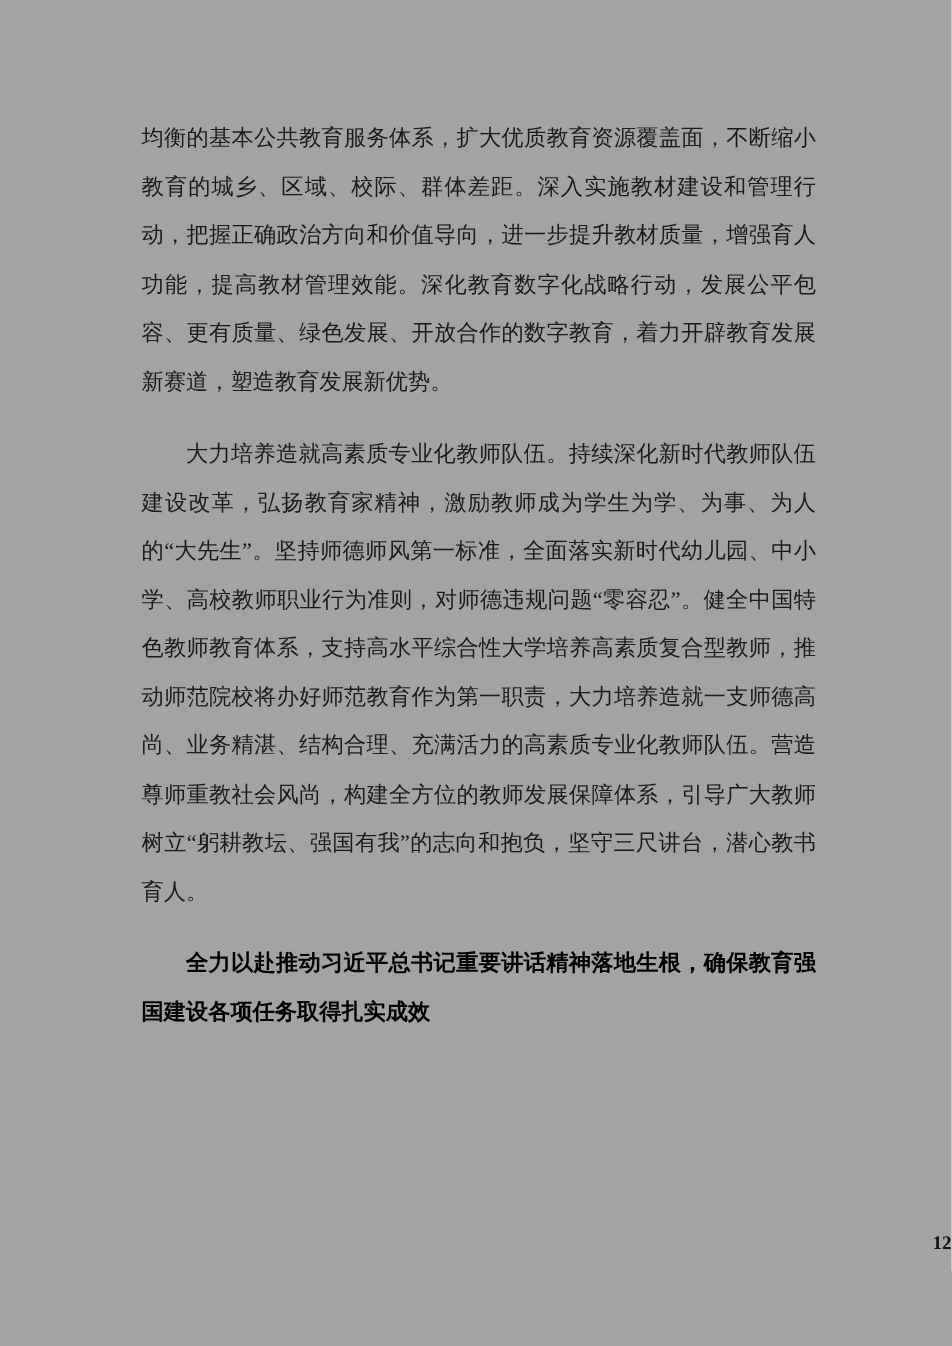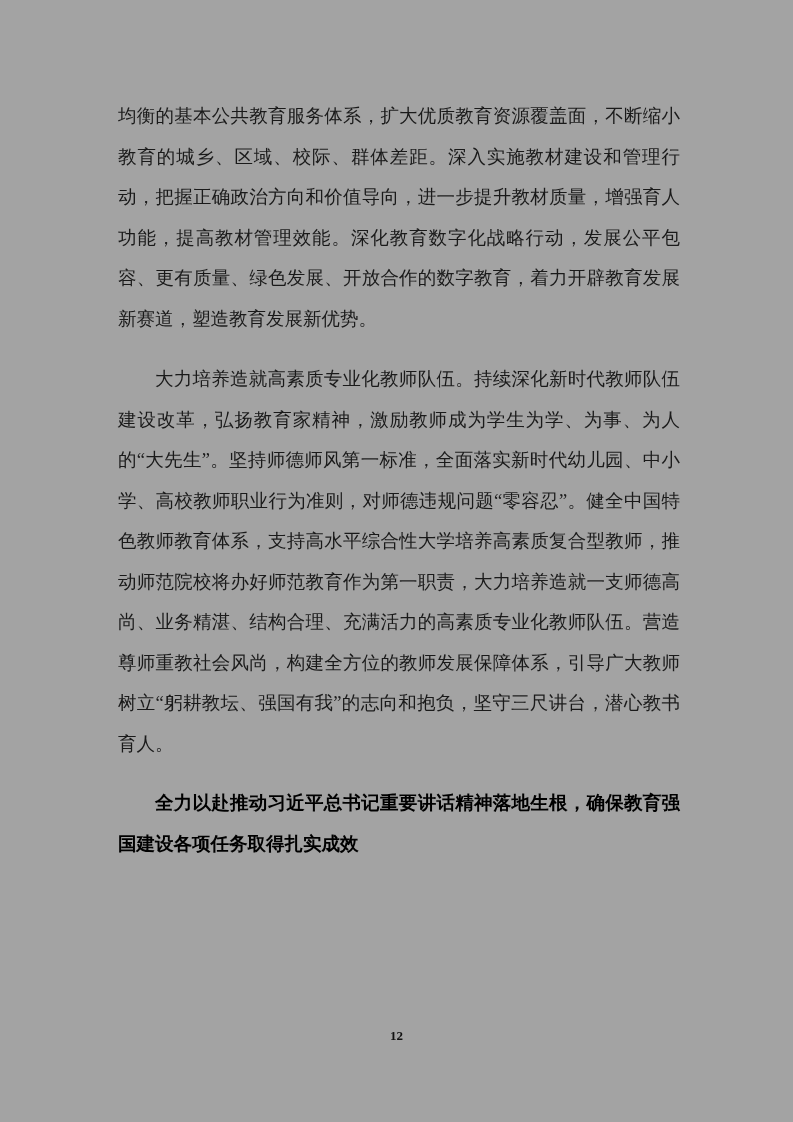--- a/index.html
+++ b/index.html
@@ -51,22 +51,22 @@
     height: 10px;
   }
   .spacer-md {
     height: 19px;
   }
   .page-number {
     position: absolute;
     left: 0;
     right: 0;
     top: 1028px;
-    text-align: center;
-    font-size: 13px;
+    text-align: right;
+    font-size: 16px;
     font-weight: bold;
     color: #111111;
     font-family: "Liberation Serif", serif;
   }
 </style>
 </head>
 <body>
 
 <div class="page">
 

